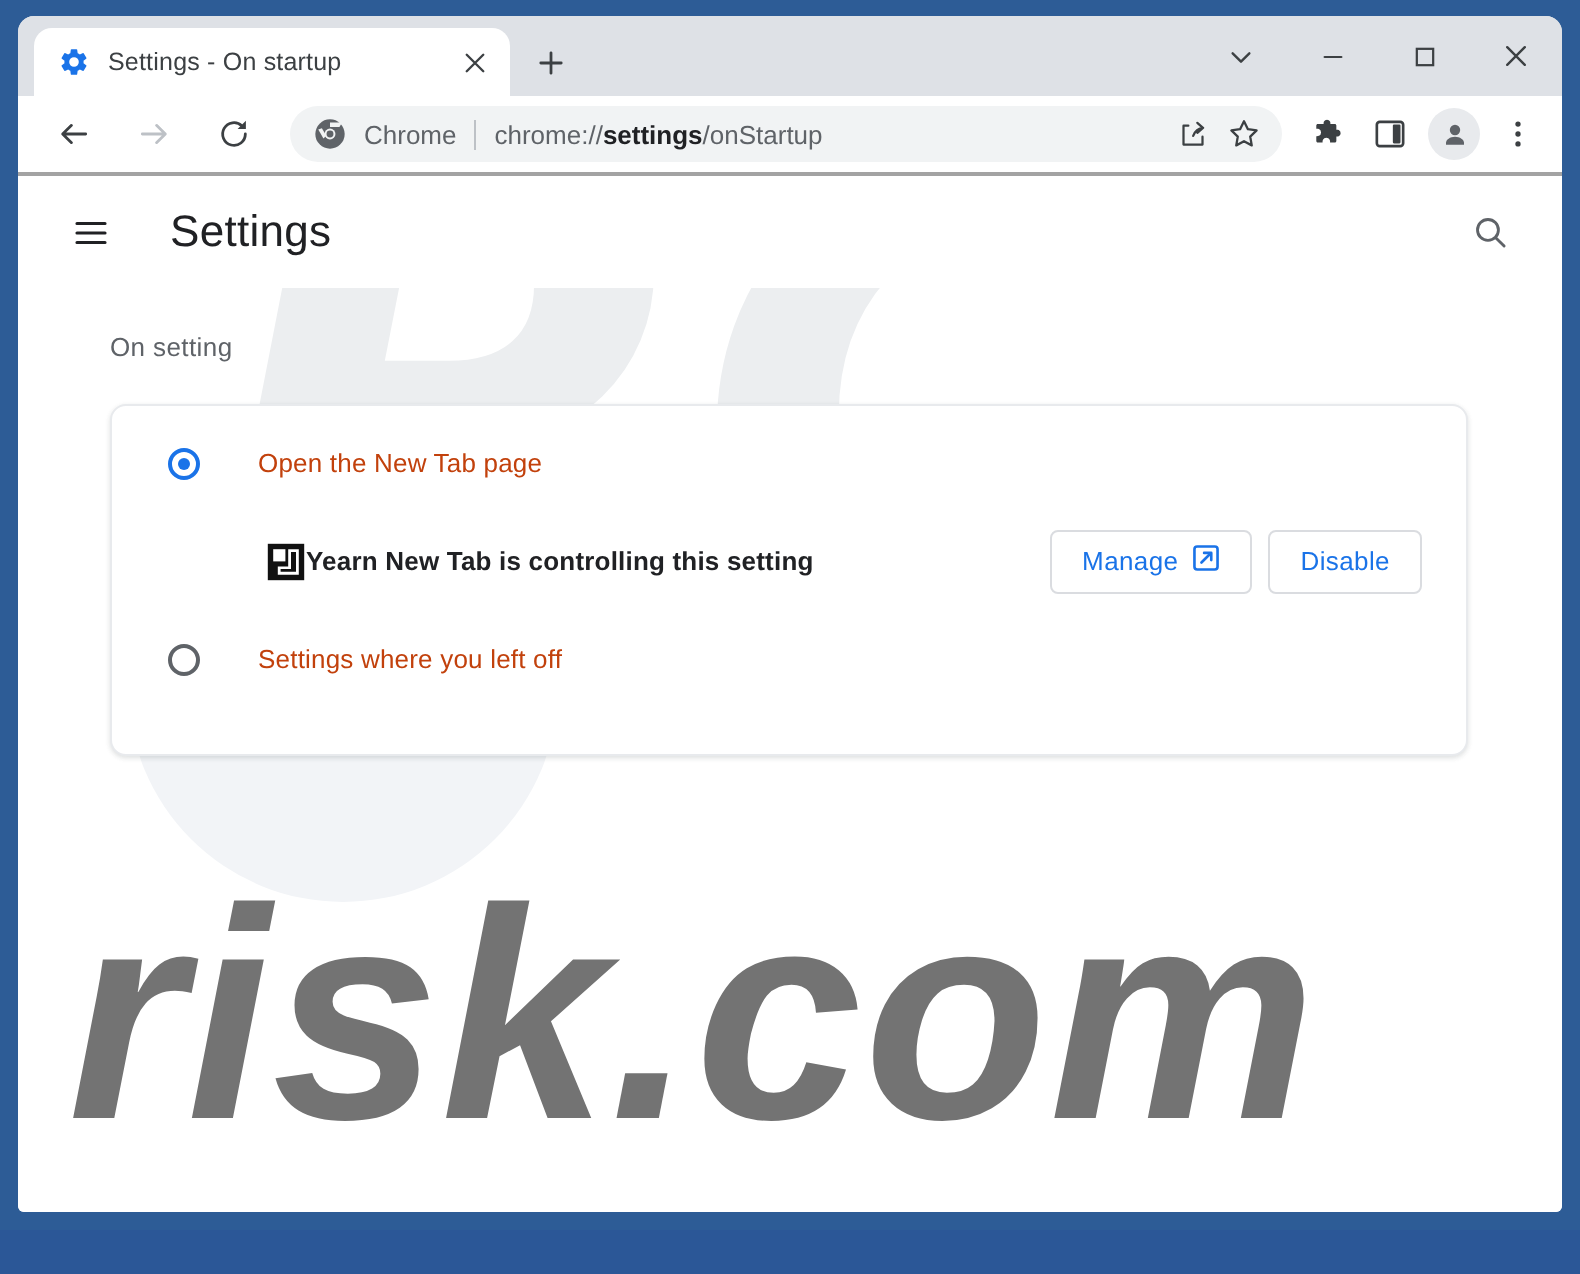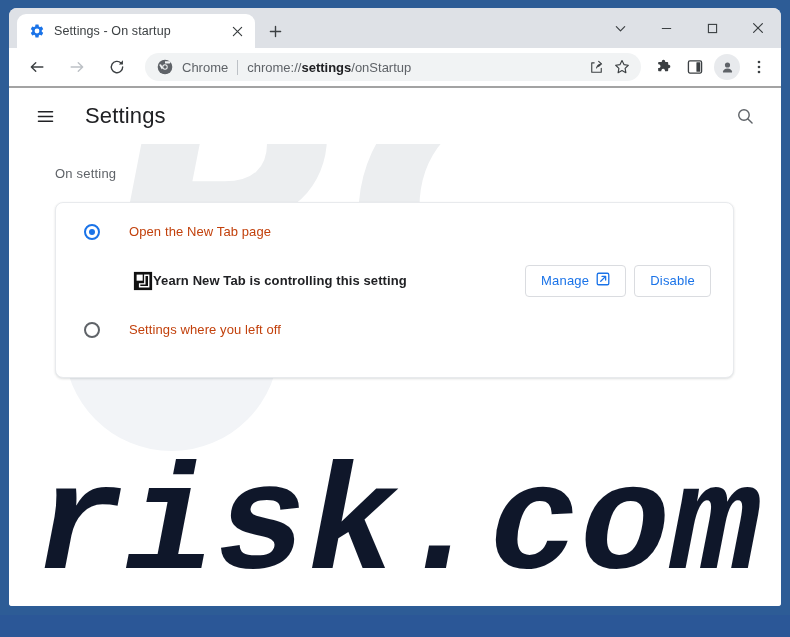--- a/index.html
+++ b/index.html
@@ -213,27 +213,27 @@
     font-style: italic;
     letter-spacing: 16px;
     color: #eceef0;
     font-family: "DejaVu Sans", sans-serif;
     line-height: 1;
     white-space: nowrap;
   }
   .wm-risk {
     position: absolute;
     left: 25px;
-    top: 365px;
+    top: 344px;
     font-size: 150px;
     font-weight: 700;
     font-style: italic;
     letter-spacing: 1px;
-    color: #0f172a;
-    font-family: Liberation Mono, monospace;
+    color: #737373;
+    font-family: Liberation Sans, sans-serif;
     line-height: 1;
     white-space: nowrap;
   }
   .wm-circle-blue {
     position: absolute;
     left: 55px; top: 148px;
     width: 215px; height: 215px;
     border-radius: 50%;
     background: #f2f4f7;
   }

